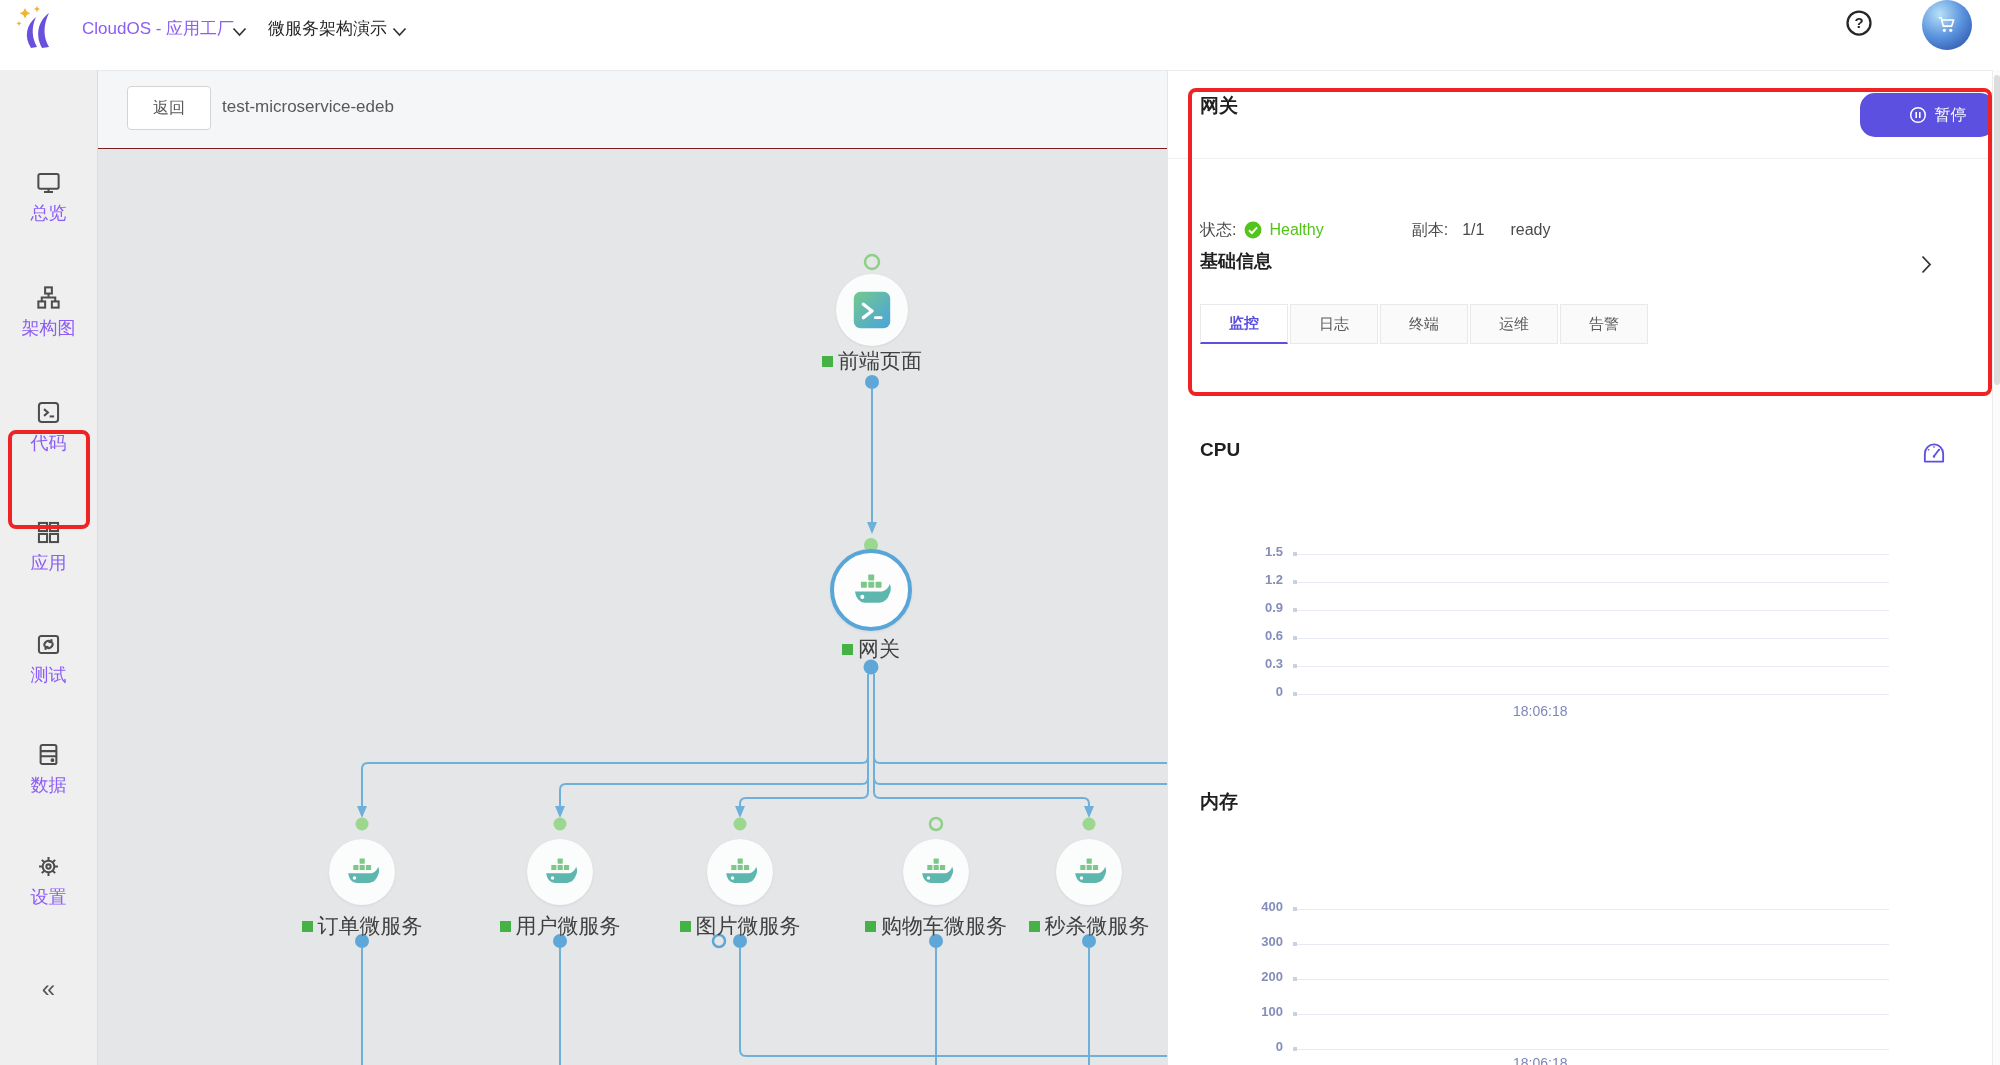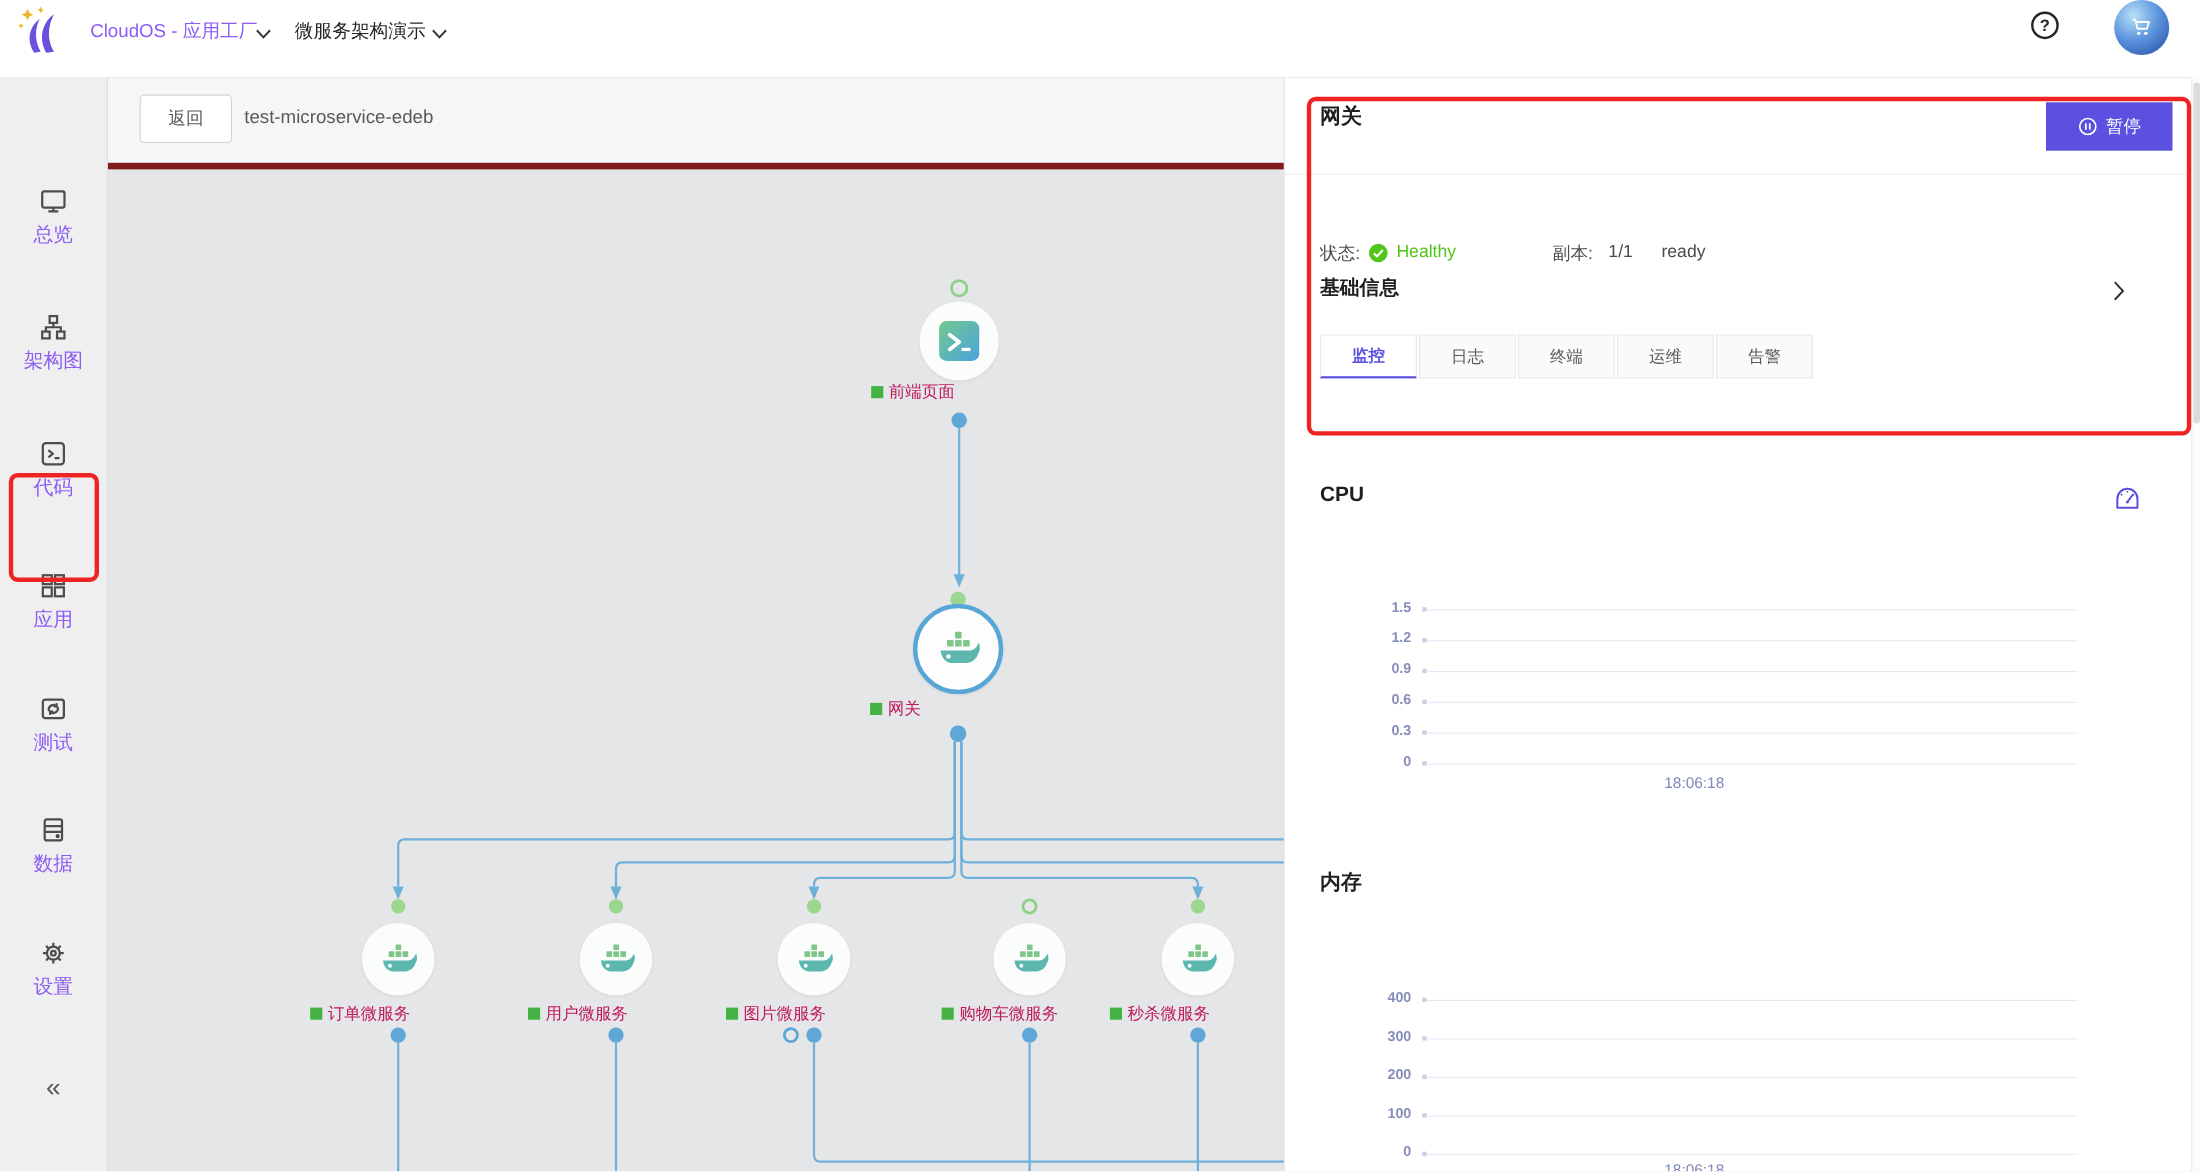--- a/index.html
+++ b/index.html
@@ -19,42 +19,42 @@
   
   .sidebar{position:absolute;left:0;top:70px;width:97px;bottom:0;background:#efefef;
            border-right:1px solid #dcdcdc;z-index:5;}
   .side-item{position:absolute;left:0;width:97px;text-align:center;color:#3f3f3f;cursor:pointer;}
   .side-item .ic{display:block;margin:0 auto;width:27px;height:27px;}
   .side-item .lb{display:block;font-size:18px;margin-top:5px;color:#8b5cf6;}
   .collapse{position:absolute;left:0;top:905px;width:97px;text-align:center;font-size:24px;
             color:#555;cursor:pointer;}
   
   .toolbar{position:absolute;left:97px;top:70px;right:0;height:77px;background:#f5f6f7;
-           border-top:1px solid #e9e9e9;border-bottom:6px solid #7f1d1d;z-index:3;}
+           border-top:1px solid #e9e9e9;border-bottom:1px solid #7f1d1d;z-index:3;}
   .back-btn{position:absolute;left:30px;top:15px;width:82px;height:42px;background:#fff;
             border:1px solid #d4d4d4;border-radius:4px;font-size:16px;color:#595959;
             display:flex;align-items:center;justify-content:center;cursor:pointer;}
   .tb-title{position:absolute;left:125px;top:15px;height:42px;line-height:42px;
             font-size:17px;color:#595959;}
   
   .canvas{position:absolute;left:97px;top:147px;right:0;bottom:0;background:#e5e6e8;z-index:0;}
   .edges{position:absolute;left:0;top:0;width:2000px;height:1065px;z-index:1;pointer-events:none;}
   .node{position:absolute;z-index:2;cursor:pointer;}
   .node-circle{background:#fbfcfc;border-radius:50%;box-shadow:0 1px 3px rgba(0,0,0,.07);
                display:flex;align-items:center;justify-content:center;}
-  .node-label{position:absolute;z-index:2;display:flex;align-items:center;justify-content:flex-start;
-              font-size:15px;color:#be185d;white-space:nowrap;}
+  .node-label{position:absolute;z-index:2;display:flex;align-items:center;justify-content:center;
+              font-size:21px;color:#404040;white-space:nowrap;}
   .node-label .sq{display:inline-block;width:11px;height:11px;background:#44b244;margin-right:5px;}
   
   .panel{position:absolute;left:1168px;top:70px;width:824px;bottom:0;background:#fff;z-index:10;
          border-top:1px solid #ececec;box-shadow:-1px 0 0 #e6e6e6;overflow:hidden;}
   .p-title{position:absolute;left:32px;top:22px;font-size:19px;font-weight:bold;color:#1f1f1f;}
   .pause-btn{position:absolute;left:692px;top:22px;width:115px;height:44px;background:#5b50e0;
-             border-radius:0;color:#fff;font-size:16px;display:flex;align-items:center;
-             justify-content:center;gap:8px;cursor:pointer;}
+             border-radius:15px;color:#fff;font-size:16px;display:flex;align-items:center;
+             justify-content:center;gap:8px;cursor:pointer;padding-left:20px;}
   .p-div{position:absolute;left:0;top:87px;width:824px;height:1px;background:#f0f0f0;}
   .status-row{position:absolute;left:32px;top:144px;height:30px;display:flex;align-items:center;
               font-size:16px;color:#4a4a4a;}
   .healthy{color:#52c41a;margin-left:7px;}
   .rep-label{margin-left:88px;}
   .rep-val{margin-left:14px;}
   .rep-state{margin-left:26px;}
   .basic-row{position:absolute;left:32px;top:178px;width:760px;height:34px;cursor:pointer;}
   .basic-label{font-size:18px;font-weight:bold;color:#1f1f1f;}
   .basic-chev{position:absolute;right:28px;top:6px;}

